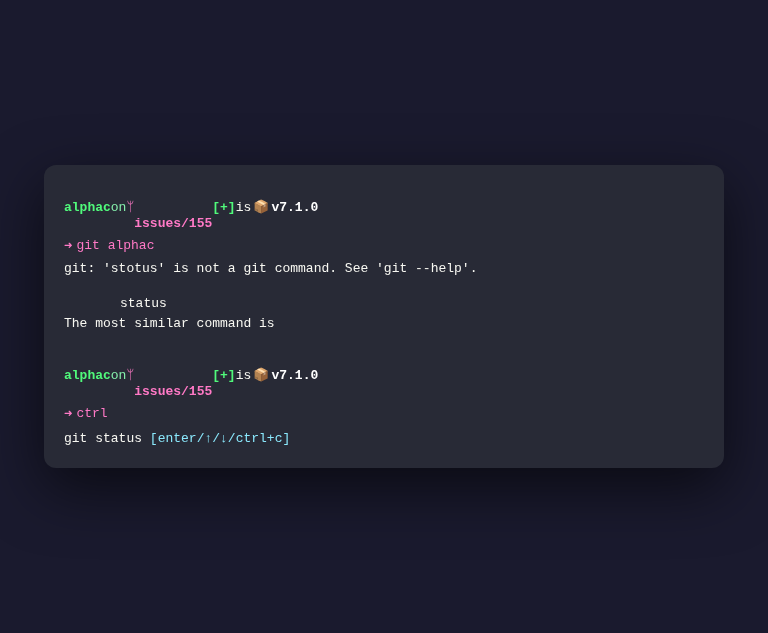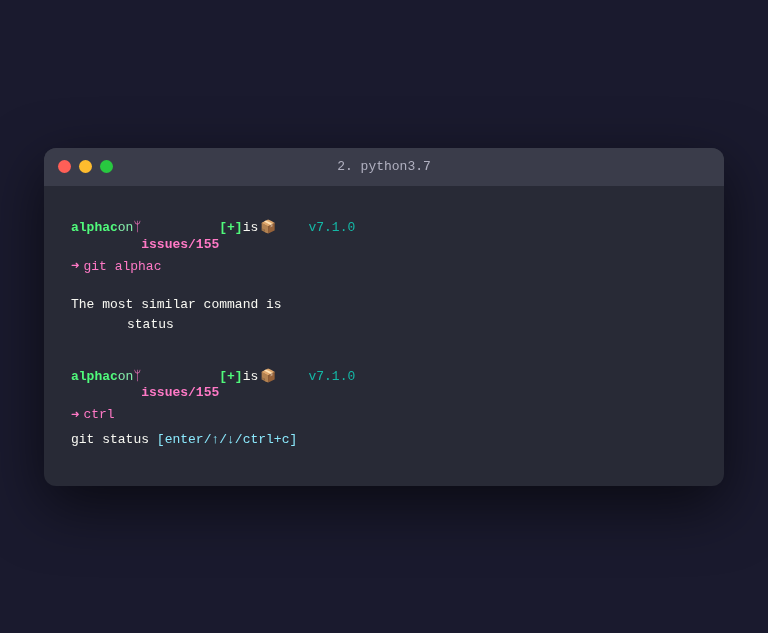--- a/index.html
+++ b/index.html
@@ -53,42 +53,42 @@
     .tl-yellow { background: #febc2e; }
     .tl-green { background: #28c840; }
 
     .titlebar-title {
       color: #b0b0c0;
       font-size: 13px;
       font-weight: 500;
     }
 
     .terminal-body {
-      padding: 16px 20px 20px 27px;
+      padding: 16px 20px 20px 20px;
       font-size: 13px;
       line-height: 1.5;
       min-height: 300px;
     }
 
     .prompt-line {
       display: flex;
       flex-wrap: wrap;
       align-items: center;
       gap: 0;
       margin-bottom: 2px;
     }
 
     .username { color: #50fa7b; font-weight: bold; }
     .on-text { color: #86efac; }
     .branch-icon { color: #ff79c6; }
     .branch-name { color: #ff79c6; font-weight: bold; margin-top: 33px; }
     .plus-marker { color: #50fa7b; font-weight: bold; }
     .is-text { color: #f8f8f2; text-align: right; }
     .pkg-icon { margin: 0 2px; }
-    .version { color: #14b8a6; font-weight: normal; margin-left: 30px; }
+    .version { color: #ffffff; font-weight: bold; }
 
     .cmd-line {
       display: flex;
       align-items: center;
       gap: 4px;
       margin-bottom: 2px;
     }
 
     .arrow { color: #ff79c6; font-size: 14px; }
     .cmd-text { color: #ff79c6; }
@@ -110,50 +110,43 @@
     .git-status-line {
       color: #f8f8f2;
       margin-top: 4px;
     }
     .hint-text { color: #8be9fd; }
   </style>
 </head>
 <body>
 
 <div class="window">
-  <div class="titlebar">
-    <div class="traffic-lights">
-      <div class="traffic-light tl-red"></div>
-      <div class="traffic-light tl-yellow"></div>
-      <div class="traffic-light tl-green"></div>
-    </div>
-    <span class="titlebar-title">2. python3.7</span>
-  </div>
 
   <div class="terminal-body">
 
     <div class="prompt-line">
       <span class="username">alphac</span>
       <span class="on-text"> on </span>
       <span class="branch-icon">ᛘ</span>
       <span class="branch-name"> issues/155</span>
       <span class="plus-marker"> [+]</span>
       <span class="is-text"> is </span>
       <span class="pkg-icon">📦</span>
       <span class="version"> v7.1.0</span>
     </div>
 
     <div class="cmd-line">
       <span class="arrow">➜</span>
       <span class="cmd-text">git alphac</span>
     </div>
 
+    <div class="output-line">git: 'stotus' is not a git command. See 'git --help'.</div>
     <div class="blank-line"></div>
+    <div class="output-line suggestion-cmd">        status</div>
     <div class="output-line">The most similar command is</div>
-    <div class="output-line suggestion-cmd">        status</div>
 
     <div class="blank-line"></div>
 
     <div class="prompt-line">
       <span class="username">alphac</span>
       <span class="on-text"> on </span>
       <span class="branch-icon">ᛘ</span>
       <span class="branch-name"> issues/155</span>
       <span class="plus-marker"> [+]</span>
       <span class="is-text"> is </span>

